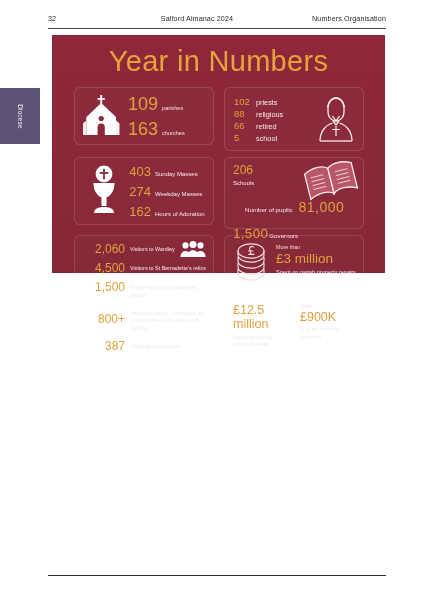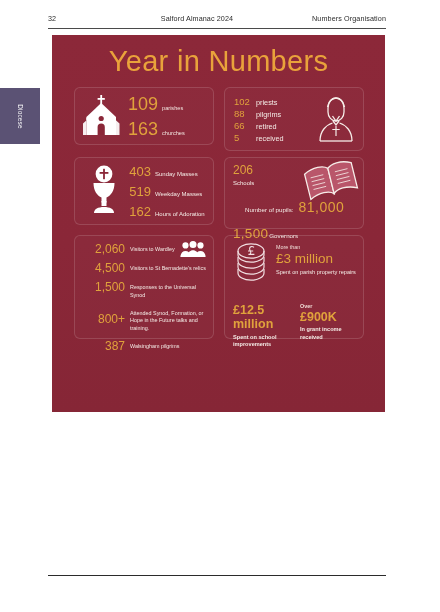--- a/index.html
+++ b/index.html
@@ -70,21 +70,21 @@
     font-size: 6.4px;
     letter-spacing: .2px;
   }
 
   
   .panel {
     position: absolute;
     left: 52px;
     top: 35px;
     width: 333px;
-    height: 377px;
+    height: 238px;
     background: #8a2738;
     background-image: linear-gradient(180deg,#8c2839 0%, #8a2738 55%, #862636 100%);
   }
   .panel-title {
     position: absolute;
     left: 0;
     top: 10px;
     width: 100%;
     text-align: center;
     color: #e9a23b;
@@ -172,21 +172,21 @@
 
   
   .money-inner {
     position: absolute; left: 8px; top: 6px; right: 6px; bottom: 5px;
   }
   .money-top { display: flex; align-items: flex-start; gap: 7px; }
   .money-top-text { padding-top: 2px; }
   .small-cap { color: #f0dcd6; font-size: 5.4px; line-height: 1.3; }
   .big-money { color: #e0a23c; font-size: 13.5px; line-height: 1.15; }
   .money-sub { color: #f4ebe6; font-size: 5.6px; line-height: 1.3; margin-top: 2px; }
-  .money-bottom { display: flex; gap: 10px; margin-top: 15px; font-weight: bold; }
+  .money-bottom { display: flex; gap: 10px; margin-top: 15px; }
   .money-col { flex: 1; }
   .money-col .big-money { font-size: 12.5px; }
 
   
   .icon { flex: none; display: block; }
 </style>
 </head>
 <body>
 
 <div class="page-header">
@@ -235,29 +235,29 @@
 
   <div class="card card-priests">
     <div class="priests-inner">
       <div class="priests-list">
         <div class="row">
           <span class="pnum">102</span>
           <span class="plbl">priests</span>
         </div>
         <div class="row">
           <span class="pnum">88</span>
-          <span class="plbl">pilgrims</span>
+          <span class="plbl">religious</span>
         </div>
         <div class="row">
           <span class="pnum">66</span>
           <span class="plbl">retired</span>
         </div>
         <div class="row">
           <span class="pnum">5</span>
-          <span class="plbl">received</span>
+          <span class="plbl">school</span>
         </div>
       </div>
       <span class="icon">
         <svg width="42" height="50" viewBox="0 0 42 50">
           <g fill="none" stroke="#f6ece8" stroke-width="1.3">
             <path d="M13 15 a8 10 0 0 1 16 0 v4 a8 9 0 0 1 -16 0 z"></path>
             <path d="M12.5 14 c1-7 6-9 8.5-9 c2.5 0 7.5 2 8.5 9"></path>
             <path d="M17.5 23 l3.5 5 l3.5 -5"></path>
             <path d="M5 48 c0-10 6-16 12.5-18 M37 48 c0-10 -6-16 -12.5-18"></path>
             <path d="M5 48 h32"></path>
@@ -284,21 +284,21 @@
           <rect x="15.5" y="36" width="5" height="5" fill="#ffffff"></rect>
           <path d="M8 48 c0-4 4-6 10-6 s10 2 10 6 z" fill="#ffffff"></path>
         </svg>
       </span>
       <div class="masses-nums">
         <div class="row">
           <span class="mnum">403</span>
           <span class="mlbl">Sunday Masses</span>
         </div>
         <div class="row">
-          <span class="mnum">519</span>
+          <span class="mnum">274</span>
           <span class="mlbl">Weekday Masses</span>
         </div>
         <div class="row">
           <span class="mnum">162</span>
           <span class="mlbl">Hours of Adoration</span>
         </div>
       </div>
     </div>
   </div>
 

